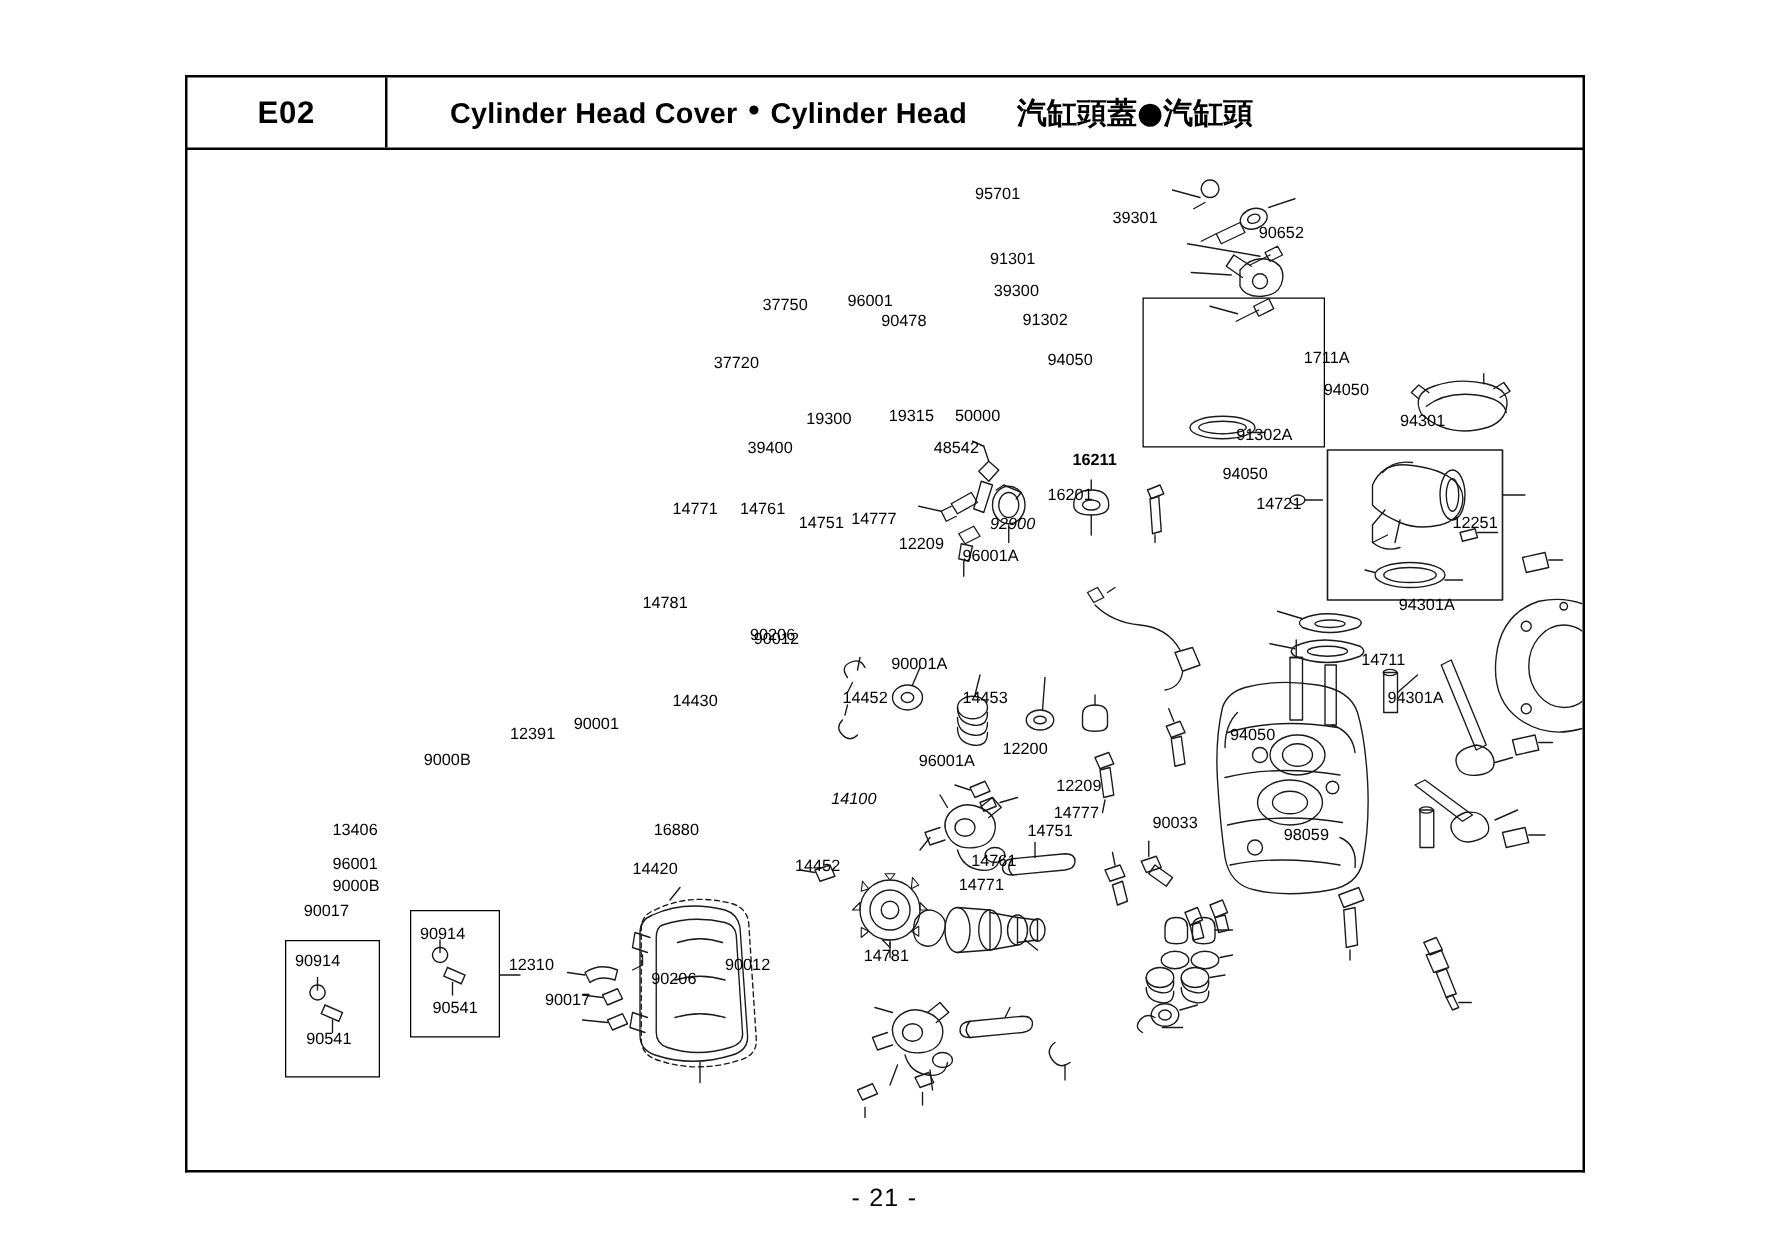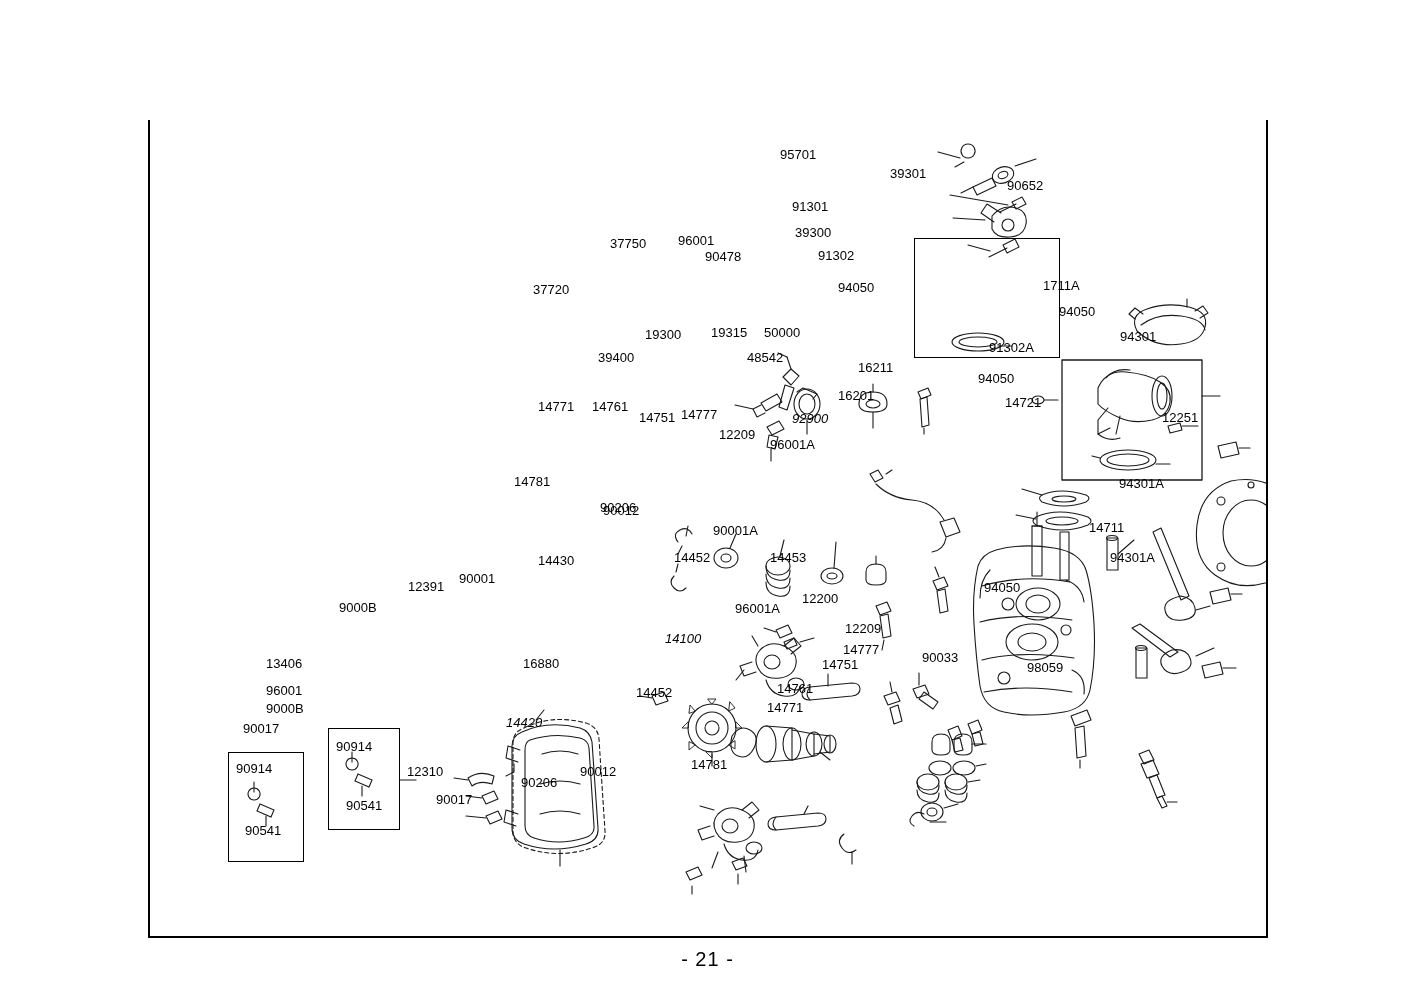--- a/index.html
+++ b/index.html
@@ -134,20 +134,31 @@
     letter-spacing: 4px;
     font-family: "Liberation Sans", sans-serif;
   }
   svg { display: block; }
 </style>
 </head>
 <body>
 
 <div id="page">
 
+  <div id="header-box">
+    <div id="code-cell">
+      <span>E02</span>
+    </div>
+    <div id="title-cell">
+      <span id="title-en">Cylinder Head Cover</span>
+      <span id="title-dot">●</span>
+      <span id="title-en">Cylinder Head</span>
+      <span id="title-zh">汽缸頭蓋●汽缸頭</span>
+    </div>
+  </div>
 
   <div id="frame">
 
 
     <svg width="1116" height="814" viewBox="0 0 1116 814" style="position:absolute;left:0;top:0;">
       <g fill="none" stroke="#1a1a1a" stroke-width="1.1" stroke-linecap="round" stroke-linejoin="round">
 
         <g transform="translate(690,30)">
 
           <path d="M128 8 a7 7 0 1 1 0.1 0"></path>
@@ -566,31 +577,31 @@
         <div class="lbl" style="left: 630px; top: 28px;">95701</div>
         <div class="lbl" style="left: 740px; top: 47px;">39301</div>
         <div class="lbl" style="left: 857px; top: 59px;">90652</div>
         <div class="lbl" style="left: 642px; top: 80px;">91301</div>
         <div class="lbl" style="left: 645px; top: 106px;">39300</div>
         <div class="lbl" style="left: 460px; top: 117px;">37750</div>
         <div class="lbl" style="left: 528px; top: 114px;">96001</div>
         <div class="lbl" style="left: 528px; top: 130px; margin-left: 27px;">90478</div>
         <div class="lbl" style="left: 668px; top: 129px;">91302</div>
         <div class="lbl" style="left: 893px; top: 159px;">1711A</div>
-        <div class="lbl" style="left: 383px; top: 163px;">37720</div>
+        <div class="lbl" style="left: 421px; top: 163px;">37720</div>
         <div class="lbl" style="left: 688px; top: 161px;">94050</div>
         <div class="lbl" style="left: 909px; top: 185px;">94050</div>
         <div class="lbl" style="left: 495px; top: 208px;">19300</div>
         <div class="lbl" style="left: 561px; top: 206px;">19315</div>
         <div class="lbl" style="left: 614px; top: 206px;">50000</div>
         <div class="lbl" style="left: 970px; top: 210px;">94301</div>
         <div class="lbl" style="left: 839px; top: 221px;">91302A</div>
         <div class="lbl" style="left: 448px; top: 231px;">39400</div>
         <div class="lbl" style="left: 597px; top: 231px;">48542</div>
-        <div class="lbl" style="left: 708px; top: 241px;">16211</div>
+        <div class="lbl" style="left: 708px; top: 241px; font-weight: bold;">16211</div>
         <div class="lbl" style="left: 688px; top: 269px;">16201</div>
         <div class="lbl" style="left: 828px; top: 252px;">94050</div>
         <div class="lbl" style="left: 1012px; top: 291px;">12251</div>
         <div class="lbl" style="left: 642px; top: 292px; font-style: italic;">92900</div>
         <div class="lbl" style="left: 855px; top: 276px;">14721</div>
         <div class="lbl" style="left: 388px; top: 280px;">14771</div>
         <div class="lbl" style="left: 442px; top: 280px;">14761</div>
         <div class="lbl" style="left: 489px; top: 291px;">14751</div>
         <div class="lbl" style="left: 531px; top: 288px;">14777</div>
         <div class="lbl" style="left: 569px; top: 308px;">12209</div>
@@ -615,21 +626,21 @@
         <div class="lbl" style="left: 515px; top: 512px; font-style: italic;">14100</div>
         <div class="lbl" style="left: 693px; top: 523px;">14777</div>
         <div class="lbl" style="left: 772px; top: 531px;">90033</div>
         <div class="lbl" style="left: 877px; top: 541px;">98059</div>
         <div class="lbl" style="left: 116px; top: 537px;">13406</div>
         <div class="lbl" style="left: 373px; top: 537px;">16880</div>
         <div class="lbl" style="left: 672px; top: 538px;">14751</div>
         <div class="lbl" style="left: 116px; top: 564px;">96001</div>
         <div class="lbl" style="left: 627px; top: 562px;">14761</div>
         <div class="lbl" style="left: 116px; top: 582px;">9000B</div>
-        <div class="lbl" style="left: 356px; top: 596px; font-style: italic;">14420</div>
+        <div class="lbl" style="left: 356px; top: 568px;">14420</div>
         <div class="lbl" style="left: 486px; top: 566px;">14452</div>
         <div class="lbl" style="left: 617px; top: 581px;">14771</div>
         <div class="lbl" style="left: 93px; top: 602px;">90017</div>
         <div class="lbl" style="left: 186px; top: 620px;">90914</div>
         <div class="lbl" style="left: 86px; top: 642px;">90914</div>
         <div class="lbl" style="left: 541px; top: 638px;">14781</div>
         <div class="lbl" style="left: 430px; top: 645px;">90012</div>
         <div class="lbl" style="left: 371px; top: 656px;">90206</div>
         <div class="lbl" style="left: 257px; top: 645px;">12310</div>
         <div class="lbl" style="left: 196px; top: 679px;">90541</div>

